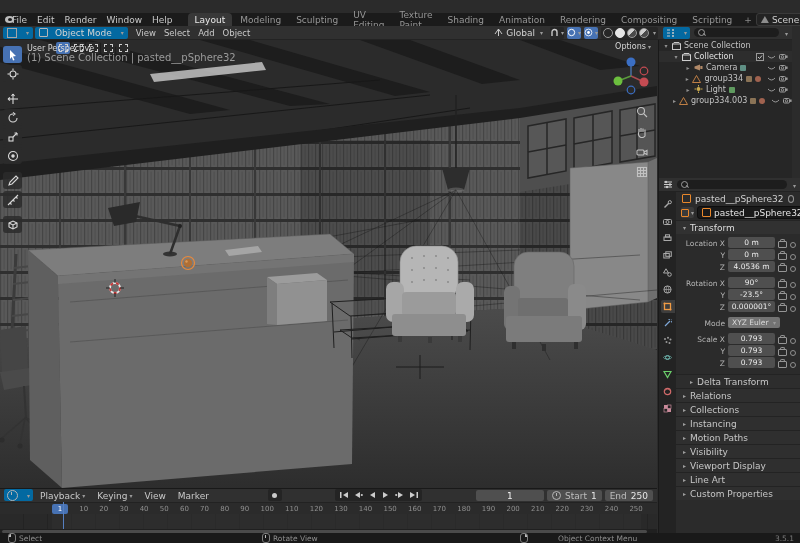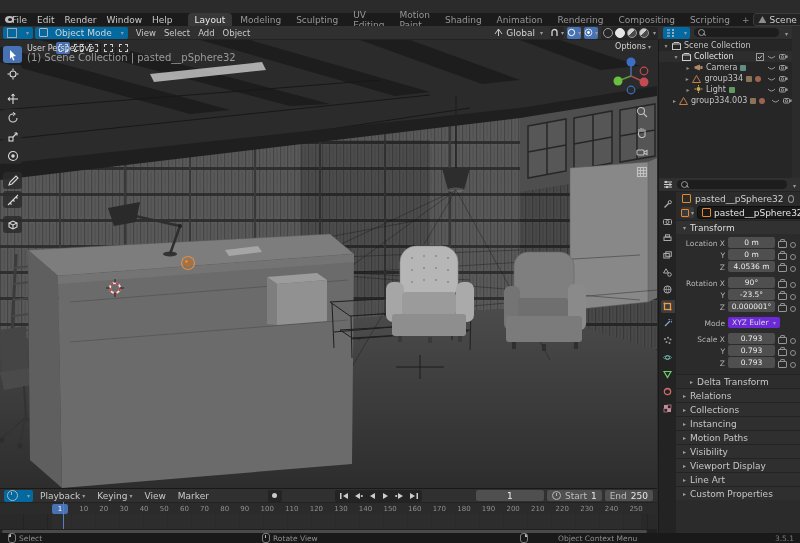--- a/index.html
+++ b/index.html
@@ -96,32 +96,32 @@
   .pin{margin-left:auto;width:6px;height:6px;border:1px solid #8f8f8f;border-radius:50%;}
   .namerow{height:15px;display:flex;align-items:center;gap:3px;padding:0 5px;}
   .browse{width:14px;height:11px;background:#3a3a3a;border-radius:2px;display:flex;align-items:center;justify-content:center;}
   .namefield{flex:1;height:11px;background:#191919;border:1px solid #0e0e0e;border-radius:3px;display:flex;align-items:center;gap:3px;padding:0 4px;color:#e2e2e2;}
   .panelhead{height:13px;background:#313131;border-top:1px solid #242424;display:flex;align-items:center;gap:4px;padding:0 7px;color:#dedede;}
   .panelhead .tri,.sect .tri{font-size:6px;color:#9d9d9d;}
   .tbody{padding:3px 4px 6px 2px;display:flex;flex-direction:column;gap:1px;}
   .trow{display:flex;align-items:flex-end;gap:3px;height:11px;}
   .trow .lbl{width:47px;text-align:right;color:#b5b5b5;font-size:7.5px;flex:0 0 auto;}
   .trow .val{flex:1;height:11px;background:#4f4f4f;border-radius:2px;color:#ececec;display:flex;align-items:center;justify-content:center;font-size:7.5px;}
-  .trow .val.drop{background:#6d28d9;justify-content:flex-start;padding:0 4px;color:#d8d8d8;}
+  .trow .val.drop{background:#737373;justify-content:flex-start;padding:0 4px;color:#d8d8d8;}
   .trow .val.drop::after{content:"▾";font-size:6px;margin-left:auto;color:#9a9a9a;}
   .lock{width:7px;height:5px;border:1px solid #959595;border-radius:1px;position:relative;margin-top:2px;flex:0 0 auto;}
   .lock::before{content:"";position:absolute;left:1px;top:-3px;width:3px;height:2px;border:1px solid #959595;border-bottom:none;border-radius:2px 2px 0 0;}
   .adot{width:4px;height:4px;border:1px solid #8f8f8f;border-radius:50%;flex:0 0 auto;}
   .gaprow{height:3px;}
   .sect{height:13px;background:#2f2f2f;border-top:1px solid #232323;display:flex;align-items:center;gap:4px;padding:0 7px;color:#c7c7c7;}
   .sect.sub{padding-left:14px;background:#2d2d2d;}
 
   
   .timeline{position:absolute;left:0;top:488px;width:657px;height:45px;background:#262626;border-top:1px solid #191919;}
-  .tl-header{height:13px;background:#303030;display:flex;align-items:center;gap:2px;padding:0 4px;border-bottom:1px solid #222;}
+  .tl-header{height:13px;background:#303030;display:flex;gap:2px;padding:0 4px;border-bottom:1px solid #222;}
   .clock{width:9px;height:9px;border:1px solid #b5b5b5;border-radius:50%;position:relative;}
   .clock::after{content:"";position:absolute;left:3px;top:1px;width:1px;height:3px;background:#b5b5b5;}
   .transport{display:flex;align-items:center;gap:1px;margin-left:auto;background:#242424;border-radius:2px;padding:0 2px;height:12px;}
   .tbtn{width:13px;height:11px;display:flex;align-items:center;justify-content:center;}
   .tbtn svg{fill:#cdcdcd;stroke:none;}
   .rec{width:14px;height:12px;display:flex;align-items:center;justify-content:center;background:#242424;border-radius:2px;margin-left:auto;}
   .rec i{width:5px;height:5px;border-radius:50%;background:#c9c9c9;display:block;}
   .framegrp{margin-left:auto;display:flex;gap:3px;align-items:center;}
   .ffield{width:68px;height:11px;background:#4f4f4f;border-radius:2px;color:#f0f0f0;display:flex;align-items:center;justify-content:center;}
   .rangechip{height:11px;background:#4f4f4f;border-radius:2px;display:flex;align-items:center;gap:4px;padding:0 5px;color:#e6e6e6;}
@@ -156,21 +156,21 @@
     <span class="menu">File</span>
     <span class="menu">Edit</span>
     <span class="menu">Render</span>
     <span class="menu">Window</span>
     <span class="menu">Help</span>
     <span class="tabs">
       <span class="tab active">Layout</span>
       <span class="tab">Modeling</span>
       <span class="tab">Sculpting</span>
       <span class="tab">UV Editing</span>
-      <span class="tab">Motion Paint</span>
+      <span class="tab">Texture Paint</span>
       <span class="tab">Shading</span>
       <span class="tab">Animation</span>
       <span class="tab">Rendering</span>
       <span class="tab">Compositing</span>
       <span class="tab">Scripting</span>
       <span class="tab add">+</span>
     </span>
     <span class="topright">
       <span class="chip darr">
         <span class="cicon"></span>

